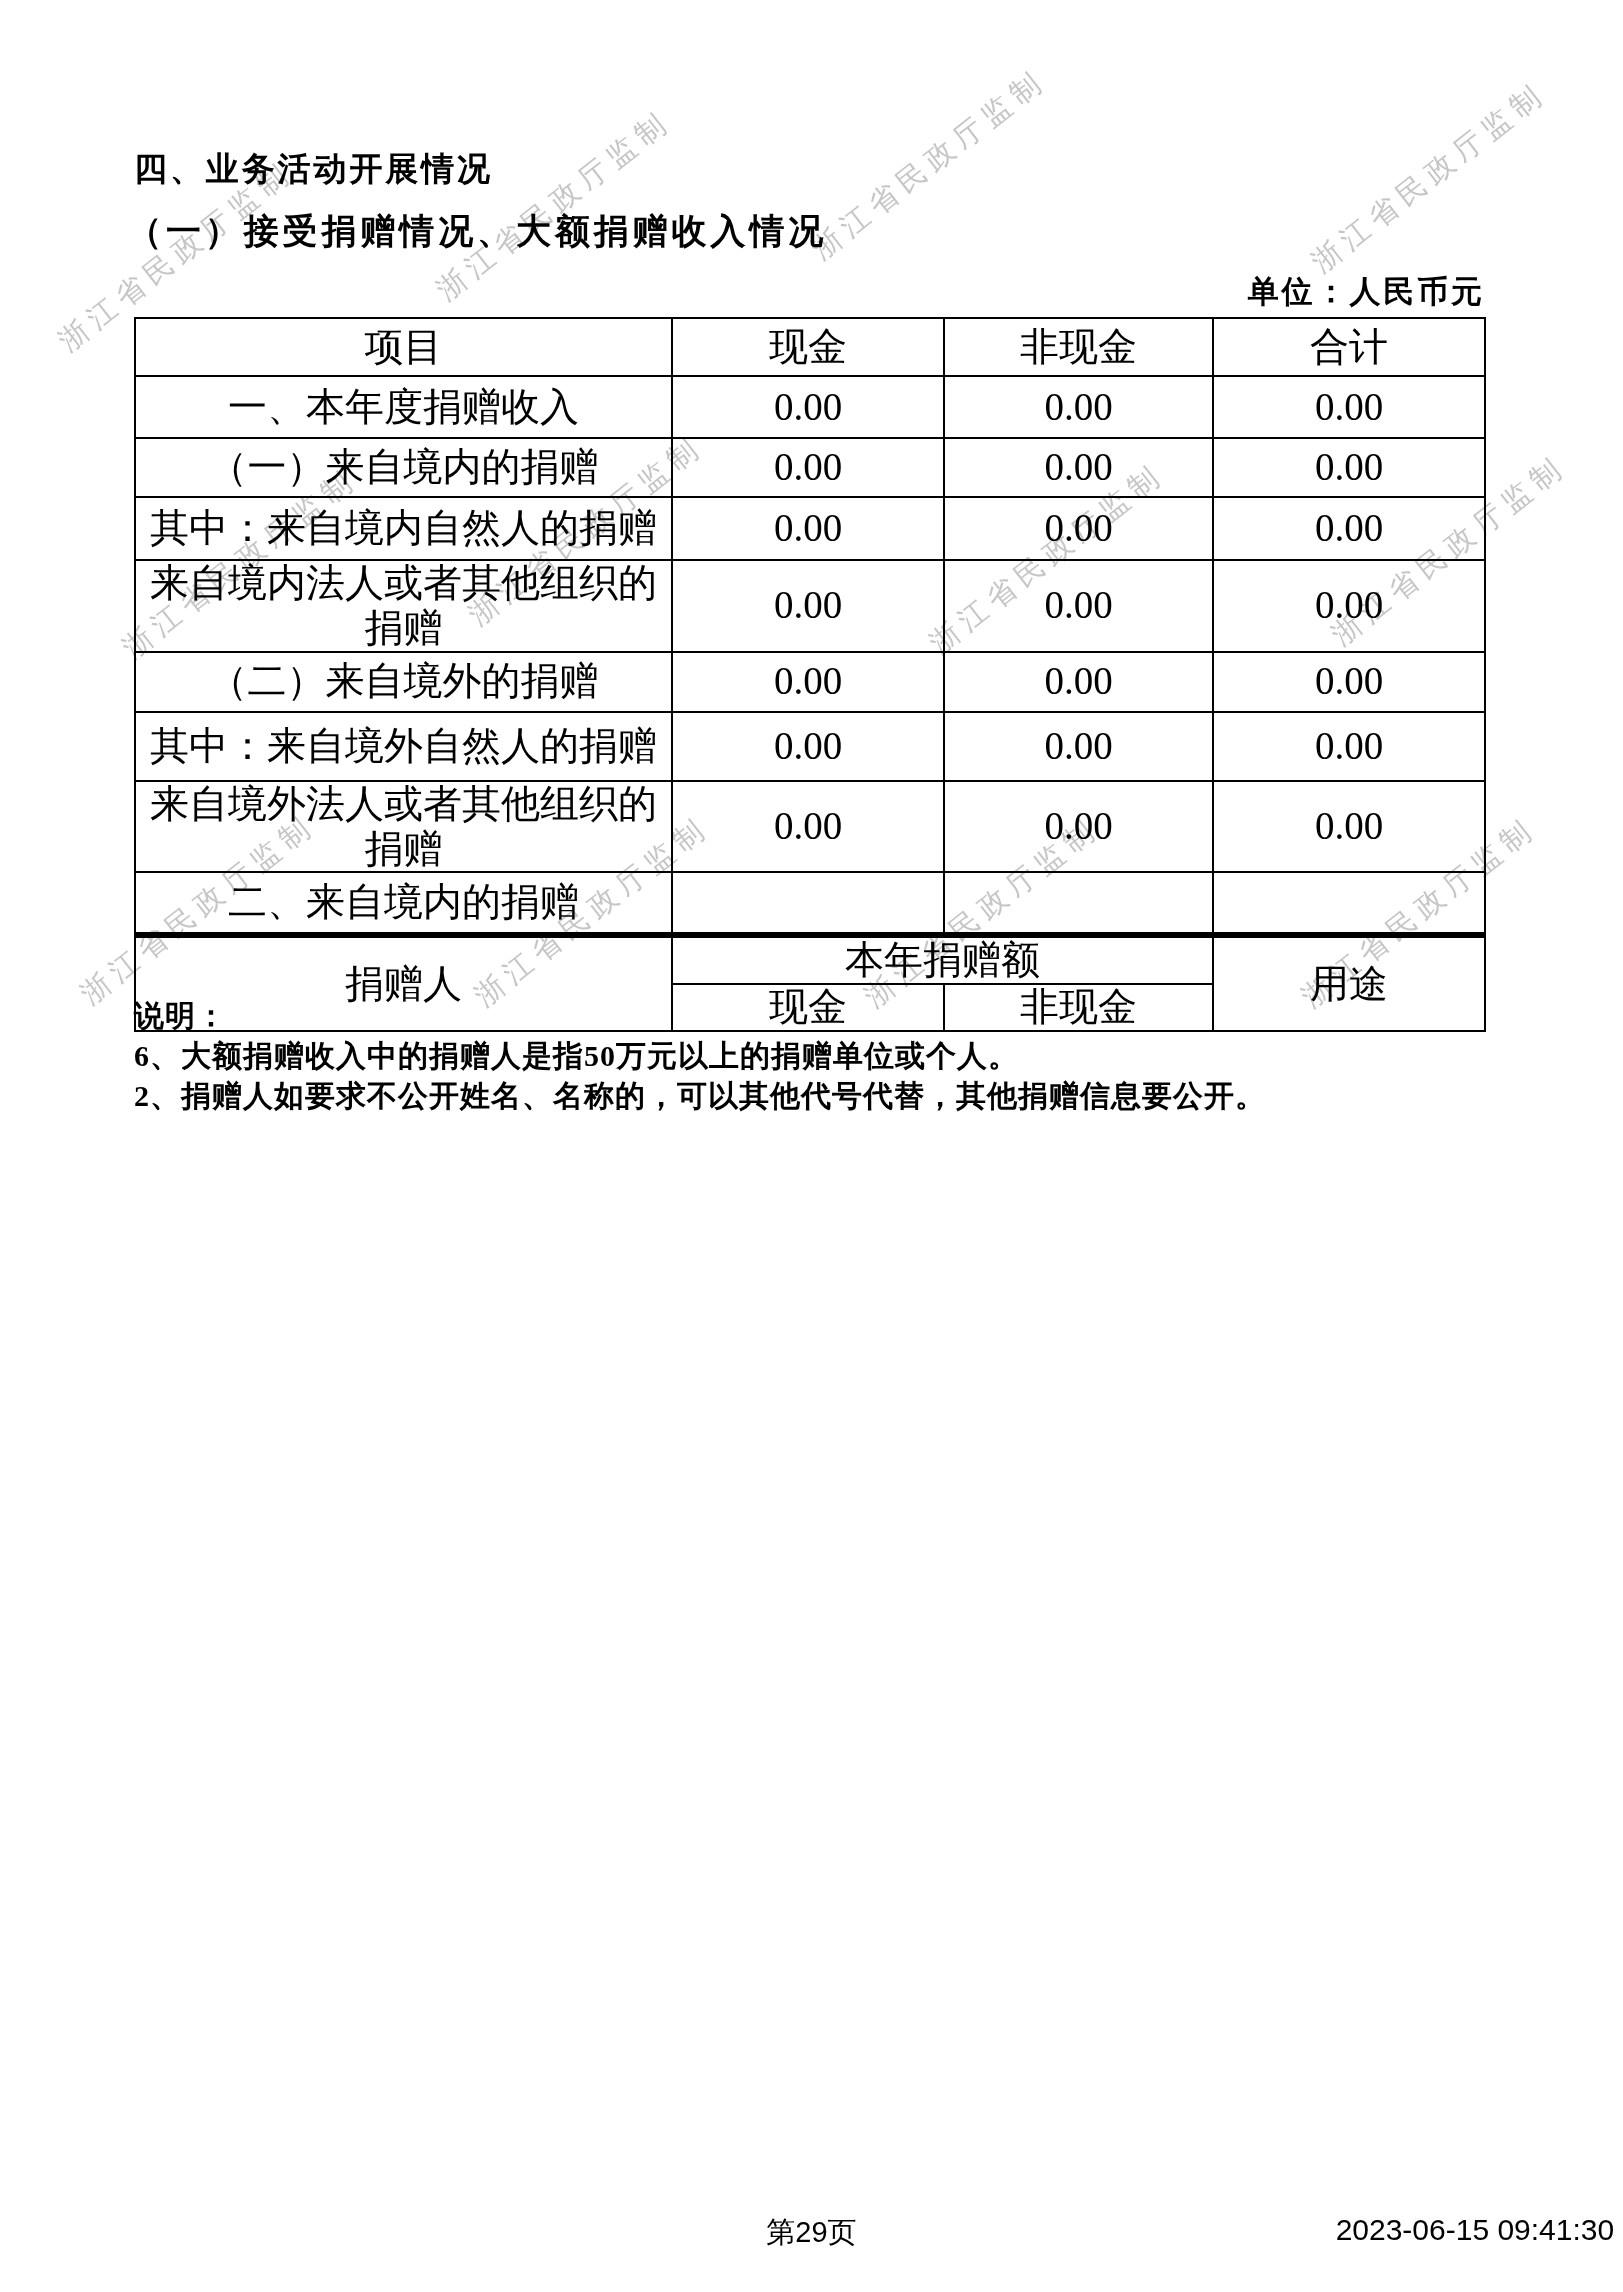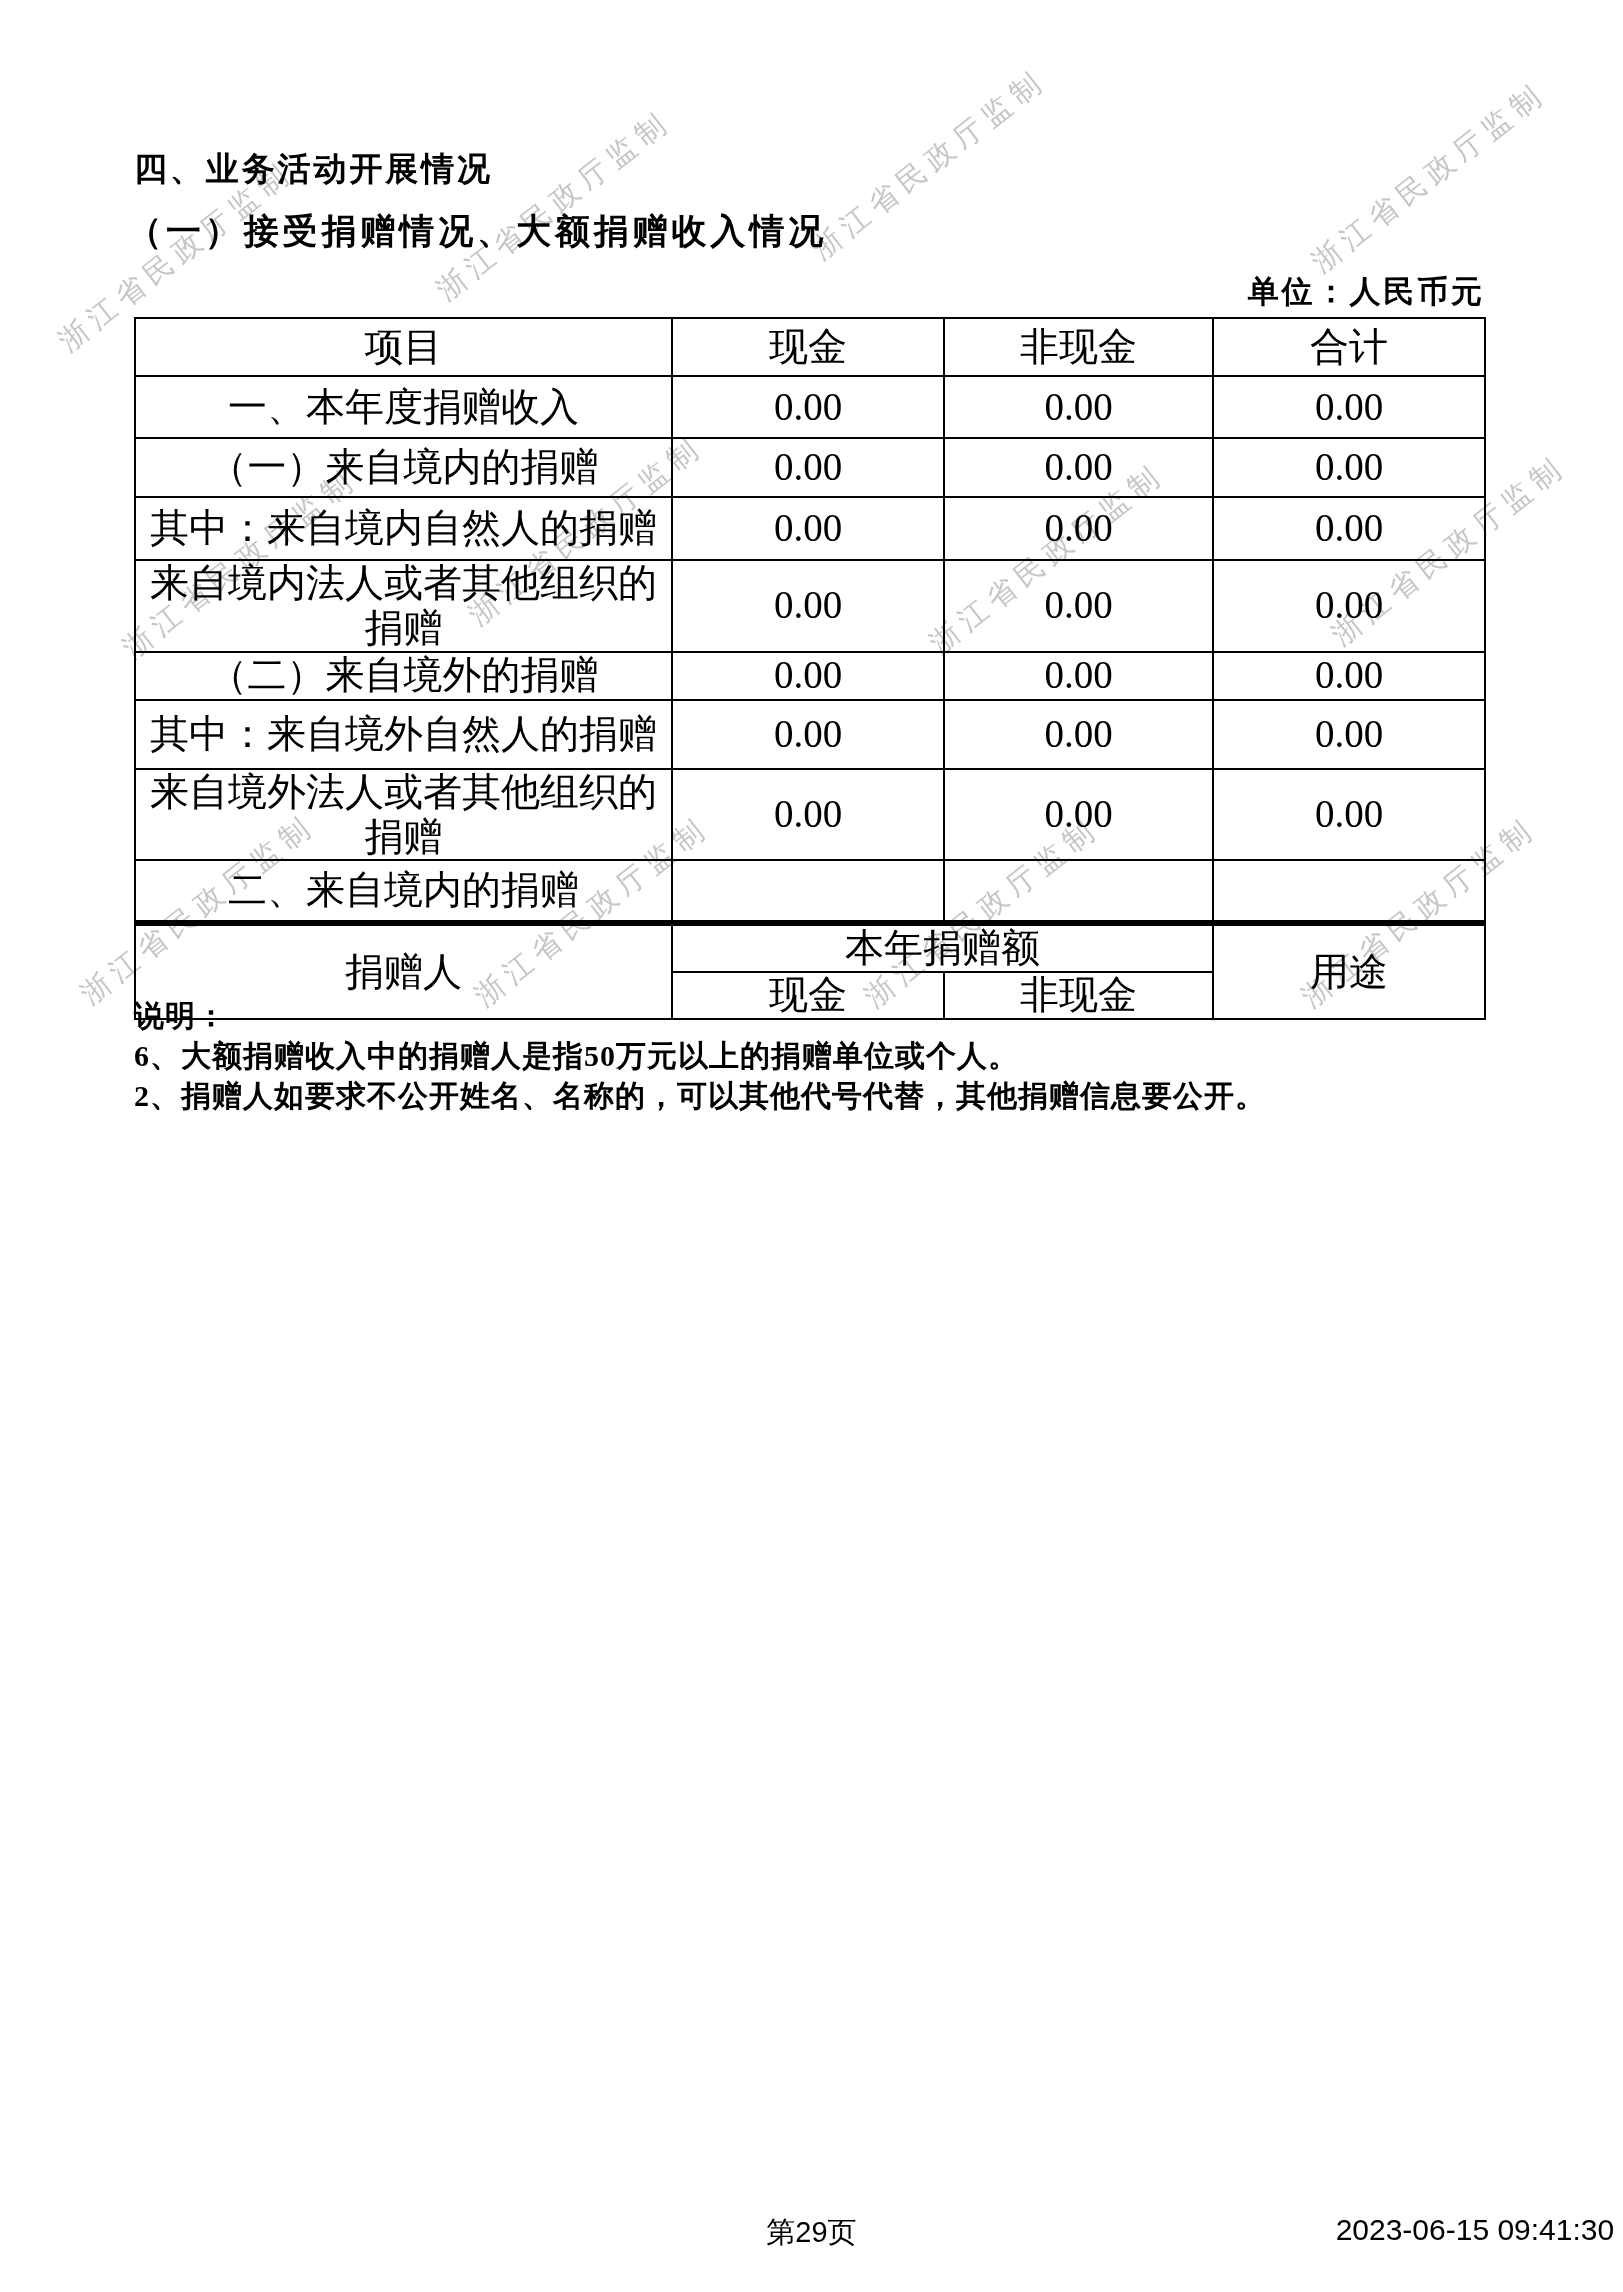--- a/index.html
+++ b/index.html
@@ -72,21 +72,21 @@
     text-align:center;
     vertical-align:middle;
     font-size:39px;
     font-weight:normal;
     line-height:1.15;
     overflow:hidden;
   }
   table.donation{border:2.9px solid #000;}
   tr.hrow{height:58px;}
   tr.r1{height:62px;} tr.r2{height:59px;} tr.r3{height:63px;margin-top:16px;} tr.r4{height:62px;border-radius:20px;}
-  tr.r5{height:48px;} tr.r6{height:69px;} tr.r7{height:59px;} tr.r8{height:63px;}
+  tr.r5{height:60px;} tr.r6{height:69px;} tr.r7{height:59px;} tr.r8{height:63px;}
   tr.donor-a{height:45px;padding-left:11px;} tr.donor-b{height:46px;}
   tr.donor-a td{border-top:6.9px solid #000;}
   td.num{font-size:29px;}
 
   
   .notes{
     position:absolute;left:134px;top:996px;width:1402px;
     font-size:30px;font-weight:bold;line-height:40px;letter-spacing:1px;
   }
 

